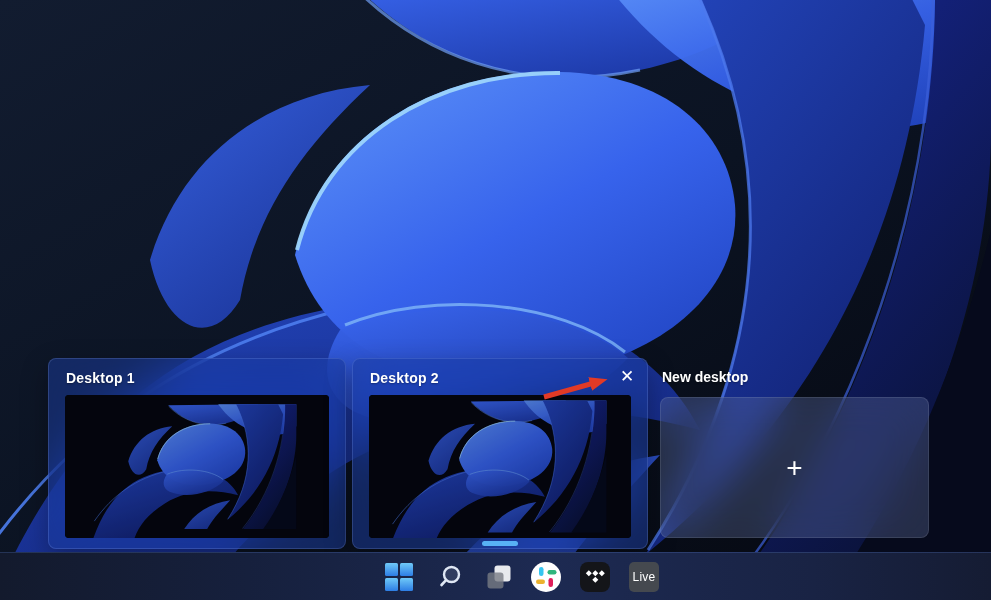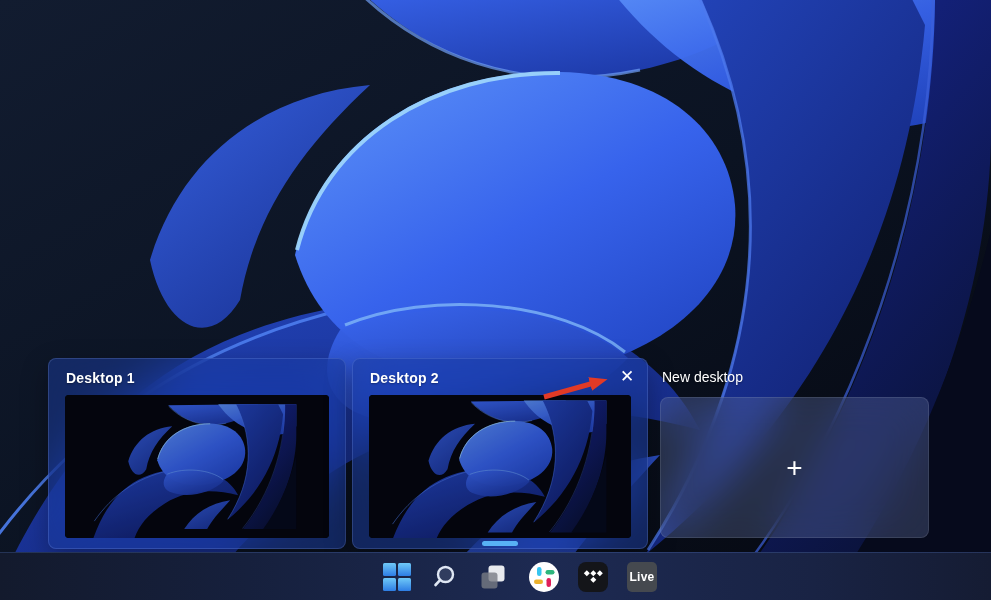--- a/index.html
+++ b/index.html
@@ -21,37 +21,37 @@
     border-radius:4px;overflow:hidden;background:#06080f;cursor:pointer;}
   .thumb svg{width:100%;height:100%;display:block;}
   .close-btn{position:absolute;top:5px;right:7px;width:26px;height:26px;
     background:transparent;border:none;color:#fff;font-size:17px;line-height:26px;
     text-align:center;padding:0;cursor:pointer;font-family:inherit;font-weight:400;}
   .active-pill{position:absolute;bottom:2px;left:50%;transform:translateX(-50%);
     width:36px;height:5px;border-radius:3px;background:#58b2f5;}
 
   
   .new-section{position:absolute;left:655px;top:358px;width:276px;height:189px;}
-  .new-label{position:absolute;top:11px;left:7px;font-size:14px;font-weight:400;color:#fff;
+  .new-label{position:absolute;top:11px;left:7px;font-size:14px;font-weight:700;color:#fff;
     text-shadow:0 1px 2px rgba(0,0,0,0.35);}
   .new-tile{position:absolute;top:39px;left:5px;width:267px;height:139px;border-radius:8px;
     background:rgba(118,138,188,0.28);border:1px solid rgba(255,255,255,0.10);
     backdrop-filter:blur(20px);display:flex;align-items:center;justify-content:center;cursor:pointer;}
   .plus{color:#ffffff;font-size:28px;font-weight:300;line-height:1;}
 
   
   .annotation{position:absolute;left:538px;top:370px;width:84px;height:34px;pointer-events:none;}
 
   
   .taskbar{position:absolute;left:0;top:552px;width:100%;height:48px;
     background:linear-gradient(90deg,#131a2d 0%,#16203d 25%,#1d2a52 55%,#192344 82%,#151c33 100%);
     border-top:1px solid rgba(100,140,230,0.22);box-sizing:border-box;}
   .tb-icons{position:absolute;left:382px;top:0;height:47px;display:flex;align-items:center;gap:17px;}
-  .tb-btn{width:32px;height:42px;display:flex;align-items:center;justify-content:flex-start;
-    background:transparent;border:none;padding:0;cursor:pointer;font-weight:bold;}
+  .tb-btn{width:32px;height:42px;display:flex;align-items:center;justify-content:flex-end;
+    background:transparent;border:none;padding:0;cursor:pointer;}
   .live-box{width:30px;height:30px;border-radius:5px;background:#45494f;
     display:flex;align-items:center;justify-content:center;}
   .live-box span{color:#fff;font-size:12px;letter-spacing:0.2px;}
 </style>
 </head>
 <body>
 
 <div class="screen">
 
   <svg class="wallpaper" viewBox="0 0 991 600" preserveAspectRatio="none">

